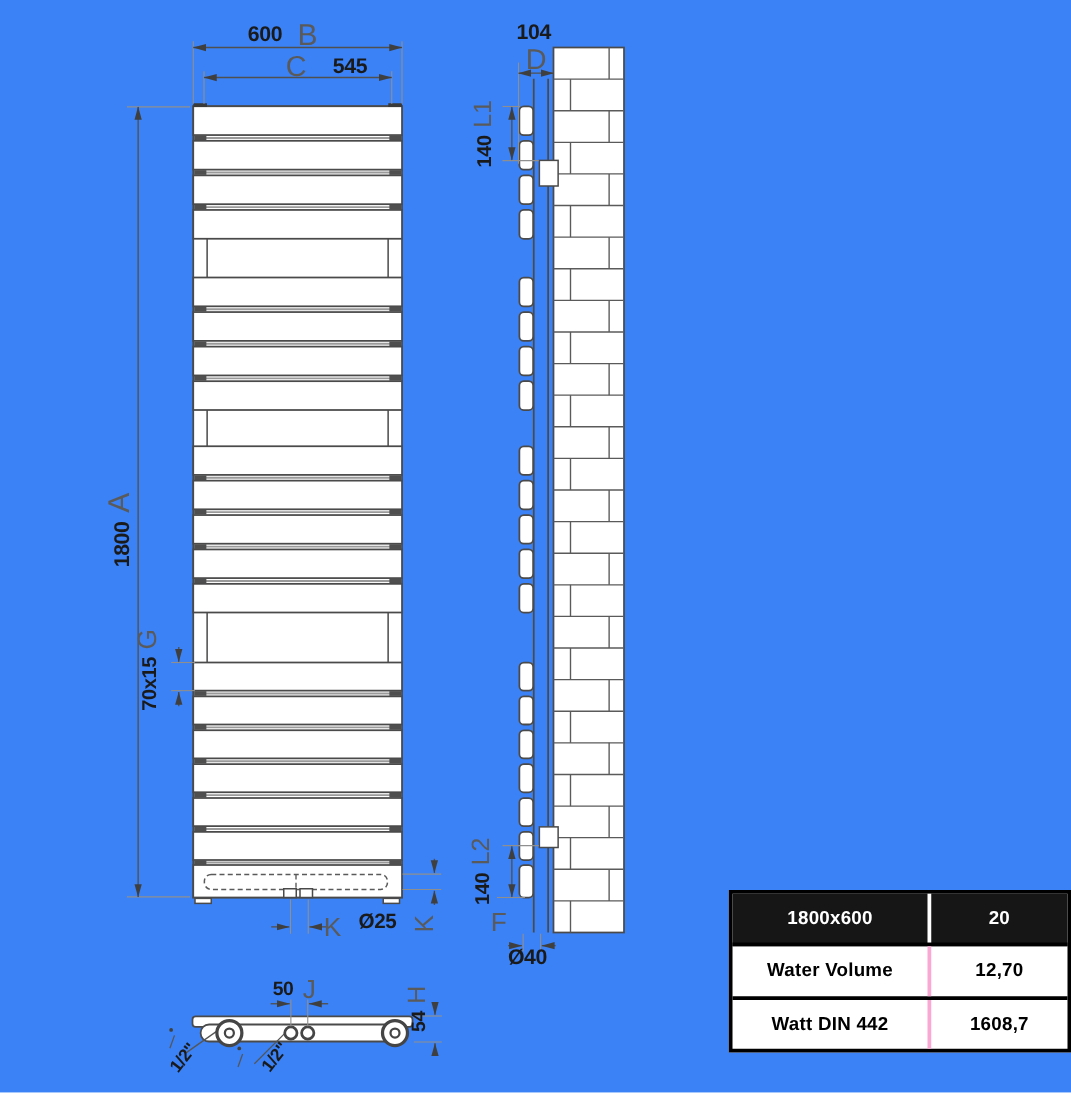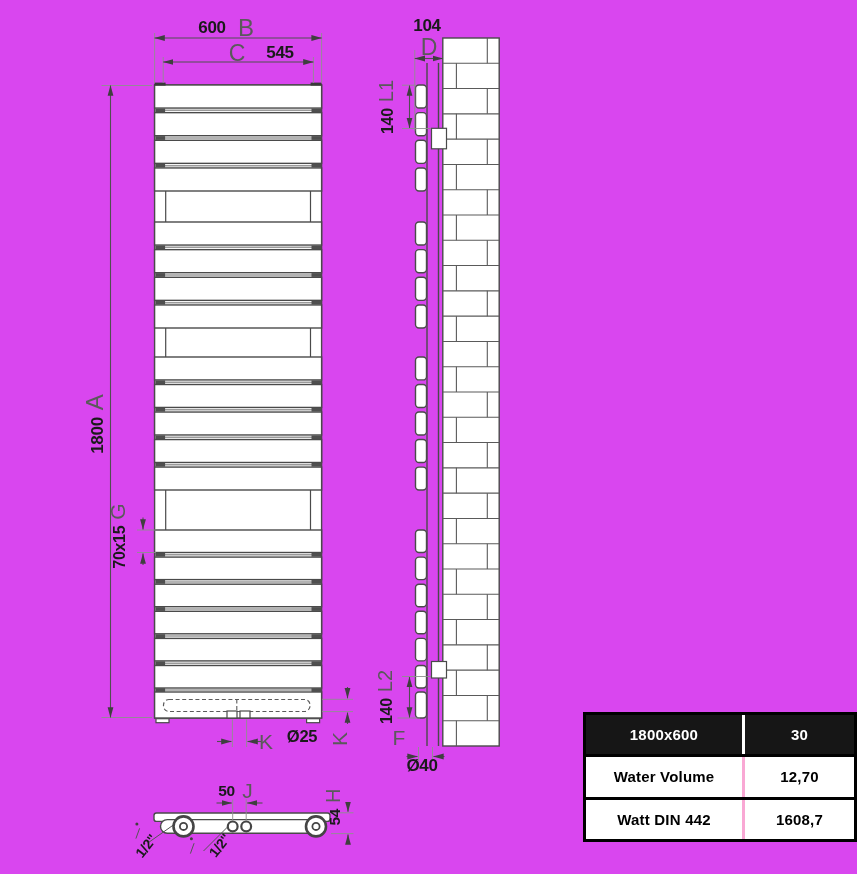--- a/index.html
+++ b/index.html
@@ -1,16 +1,16 @@
 <!DOCTYPE html>
 <html><head>
 <meta charset="utf-8">
 <style>
   html,body{margin:0;padding:0;background:#fff;}
-  .stage{position:relative;width:857px;height:874px;background:#d946ef;overflow:hidden;
+  .stage{position:relative;width:857px;height:874px;background:#3b82f6;overflow:hidden;
          font-family:"Liberation Sans",sans-serif;}
   svg{position:absolute;left:0;top:0;}
   svg text{font-family:"Liberation Sans",sans-serif;}
   .num{fill:#1a1a1a;font-weight:bold;letter-spacing:-0.3px;}
   .ltr{fill:#5a5a5a;font-weight:400;}
   .ln{stroke:#4a4a4a;stroke-width:1.4;}
   .ln2{stroke:#4a4a4a;stroke-width:1.2;}
   .thin{stroke:#8f8f8f;stroke-width:0.9;}
   .dim{stroke:#505050;stroke-width:1.1;}
   .gline{stroke:#9a9a9a;stroke-width:1.5;}
@@ -310,21 +310,21 @@
     <text text-anchor="middle" transform="rotate(-90 340 807)" x="340" y="807"><tspan class="num" font-size="15.5">54</tspan><tspan class="ltr" font-size="20" dx="6">H</tspan></text>
 
     <text class="num" font-size="14" text-anchor="middle" transform="rotate(-52 150 849)" x="150" y="849">1/2"</text>
     <text class="num" font-size="14" text-anchor="middle" transform="rotate(-52 223.5 848.5)" x="223.5" y="848.5">1/2"</text>
   </g>
 </svg>
 
 <div class="spec-table">
   <div class="t-row t-head">
     <div class="t-cell c1">1800x600</div>
-    <div class="t-cell c2">30</div>
+    <div class="t-cell c2">20</div>
   </div>
   <div class="t-row">
     <div class="t-cell c1">Water Volume</div>
     <div class="t-cell c2">12,70</div>
   </div>
   <div class="t-row">
     <div class="t-cell c1">Watt DIN 442</div>
     <div class="t-cell c2">1608,7</div>
   </div>
 </div>

